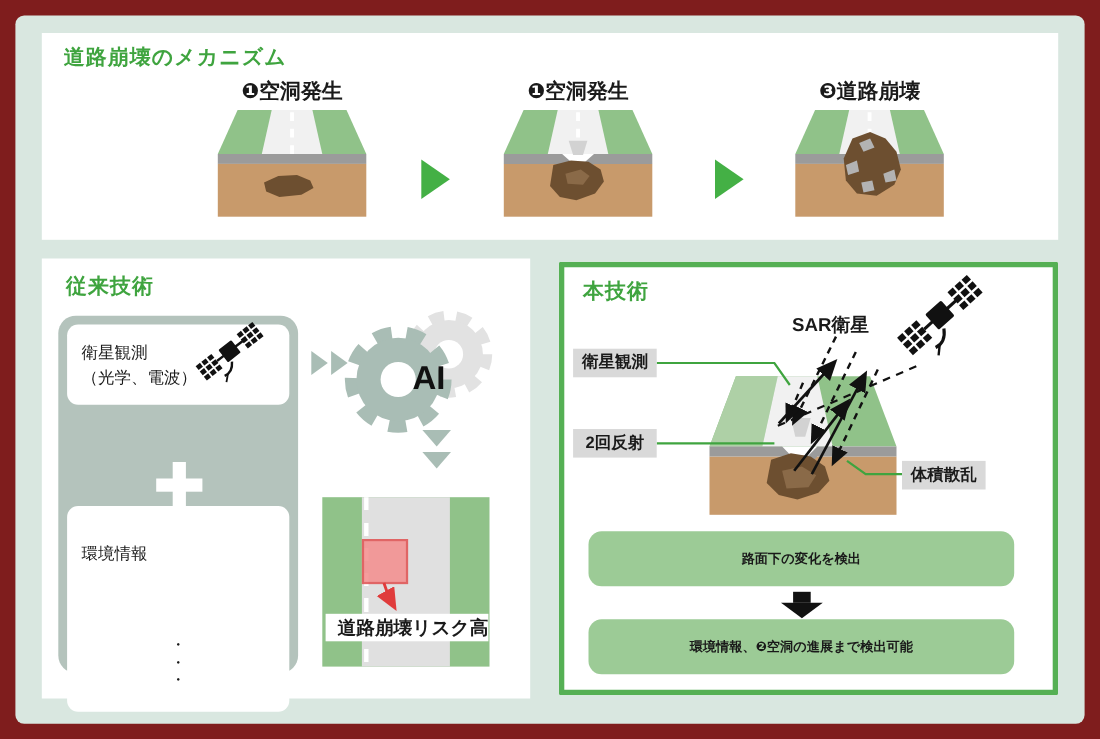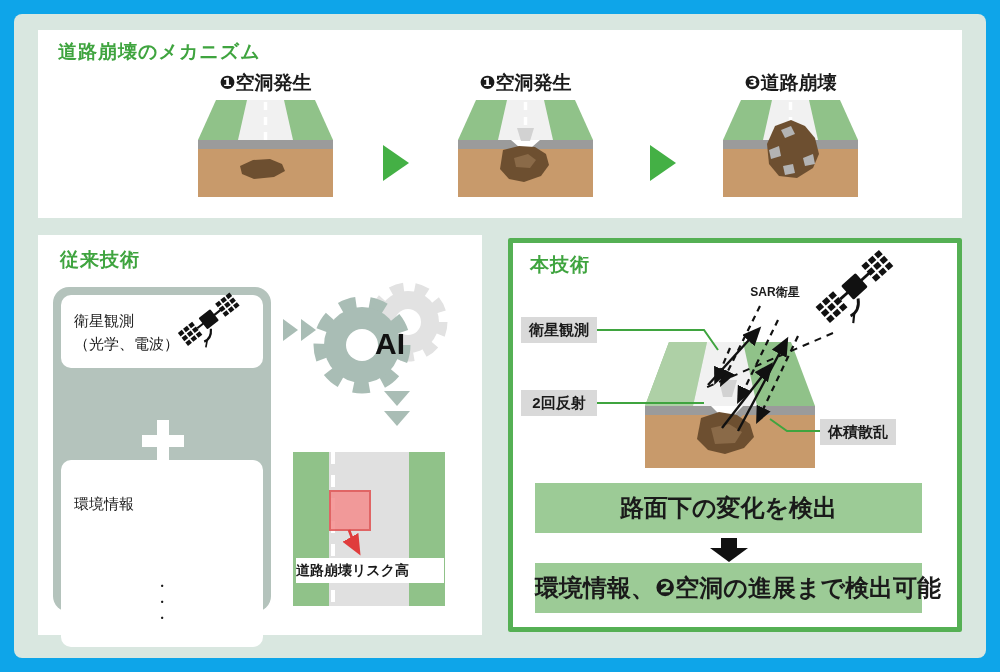--- a/index.html
+++ b/index.html
@@ -4,47 +4,47 @@
 <style>
   :root{
     --canvas:#d9e7e0; --green_text:#3fa43f; --border_green:#55b054; --arrow_green:#44b045;
     --grass:#90c289; --grass_light:#aed0a6; --road_gray:#e0e0e0; --road_face:#f1f1f1;
     --band_gray:#9b9b9b; --soil:#c89a6b; --cavity:#6d4f30; --cavity_light:#8a6a48;
     --sage:#b4c3bc; --sage_icon:#a9bdb5; --gear_gray:#e2e2e2; --label_gray:#d9d9d9;
     --box_green:#9ccb96; --red_border:#e05555; --red_fill:#f49090; --red_arrow:#e03c3c; --ink:#1a1a1a;
   }
   *{margin:0;padding:0;box-sizing:border-box}
   body{background:#fff;font-family:"Liberation Sans","DejaVu Sans",sans-serif;color:var(--ink);}
-  .page{position:relative;width:1000px;height:672px;background:#0ea5e9;overflow:hidden}
+  .page{position:relative;width:1000px;height:672px;background:#7f1d1d;overflow:hidden}
   .canvas-bg{position:absolute;left:14px;top:14px;width:972px;height:644px;background:var(--canvas);border-radius:8px}
   .panel{position:absolute;background:#fff}
   .panel-top{left:38px;top:30px;width:924px;height:188px}
   .panel-left{left:38px;top:235px;width:444px;height:400px}
   .panel-right{left:508px;top:238px;width:454px;height:394px;box-shadow:inset 0 0 0 5px var(--border_green);border-radius:2px}
   .sec-title{position:absolute;font-size:19px;font-weight:bold;color:var(--green_text);letter-spacing:1px;white-space:nowrap}
   .stage-label{position:absolute;width:135px;text-align:center;font-size:19px;font-weight:bold;white-space:nowrap}
   .stage-svg{position:absolute;width:135px;height:97px}
   .tri-right-green{position:absolute;width:0;height:0;border-left:26px solid var(--arrow_green);border-top:18px solid transparent;border-bottom:18px solid transparent}
   .tri-right-sage{position:absolute;width:0;height:0;border-left:15px solid var(--sage_icon);border-top:11px solid transparent;border-bottom:11px solid transparent}
   .tri-down-sage{position:absolute;width:0;height:0;border-top:15px solid var(--sage_icon);border-left:13px solid transparent;border-right:13px solid transparent}
   .sage-container{position:absolute;left:15px;top:52px;width:218px;height:325px;background:var(--sage);border-radius:16px}
   .white-box{position:absolute;left:8px;width:202px;background:#fff;border-radius:10px}
   .white-box .jp{position:absolute;left:13px;font-size:15px;font-weight:normal;line-height:1.55;white-space:nowrap}
   .plus-bar{position:absolute;background:#fff}
   .dots{position:absolute;left:0;right:0;text-align:center;font-weight:bold;font-size:12px;line-height:1.35}
   .topdown-road{position:absolute;left:255px;top:217px;width:152px;height:154px;background:var(--grass)}
   .topdown-lane{position:absolute;left:36px;top:0;width:80px;height:154px;background:var(--road_gray)}
   .topdown-center{position:absolute;left:38px;top:0;width:4px;height:154px;background:repeating-linear-gradient(to bottom,#fff 0 12px,transparent 12px 23px)}
   .risk-box{position:absolute;left:291px;top:255px;width:42px;height:41px;background:var(--red_fill);border:2px solid var(--red_border);opacity:.88}
-  .risk-label{position:absolute;left:258px;top:323px;width:148px;height:25px;background:#fff;font-size:14px;font-weight:bold;text-align:left;line-height:25px;white-space:nowrap}
+  .risk-label{position:absolute;left:258px;top:323px;width:148px;height:25px;background:#fff;font-size:17px;font-weight:bold;text-align:right;line-height:25px;white-space:nowrap}
   .gray-tag{position:absolute;width:76px;height:26px;background:var(--label_gray);font-size:15px;font-weight:bold;text-align:center;line-height:26px;white-space:nowrap}
-  .result-box{position:absolute;left:27px;width:387px;height:50px;background:var(--box_green);border-radius:0;font-size:24px;font-weight:bold;text-align:center;line-height:50px;white-space:nowrap}
+  .result-box{position:absolute;left:27px;width:387px;height:50px;background:var(--box_green);border-radius:12px;font-size:12px;font-weight:bold;text-align:center;line-height:50px;white-space:nowrap}
   .dn-stem{position:absolute;left:213px;top:300px;width:16px;height:10px;background:#111}
   .dn-head{position:absolute;left:202px;top:310px;width:0;height:0;border-top:14px solid #111;border-left:19px solid transparent;border-right:19px solid transparent}
-  .sar-label{position:absolute;left:212px;top:46px;width:110px;text-align:center;font-size:12px;font-weight:bold;white-space:nowrap}
+  .sar-label{position:absolute;left:212px;top:46px;width:110px;text-align:left;font-size:17px;font-weight:bold;white-space:nowrap}
   svg{display:block;overflow:visible}
   .abs{position:absolute}
 </style>
 </head>
 <body>
 
 <div class="page">
   <div class="canvas-bg"></div>
 
   <div class="panel panel-top">

